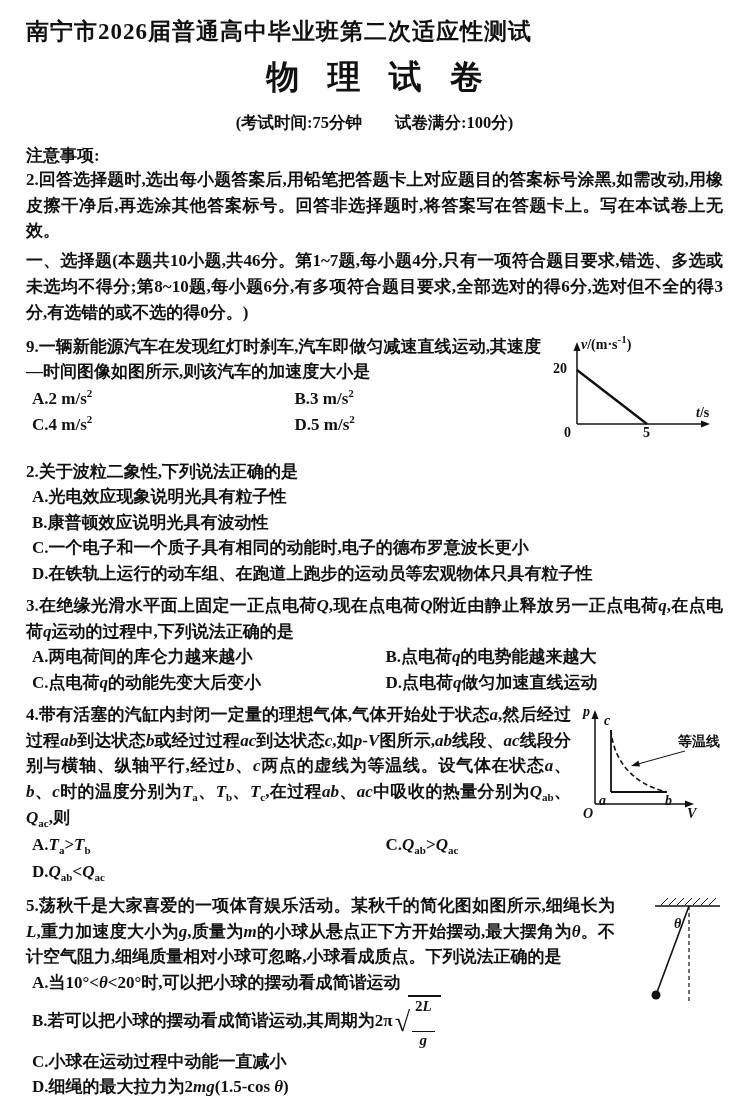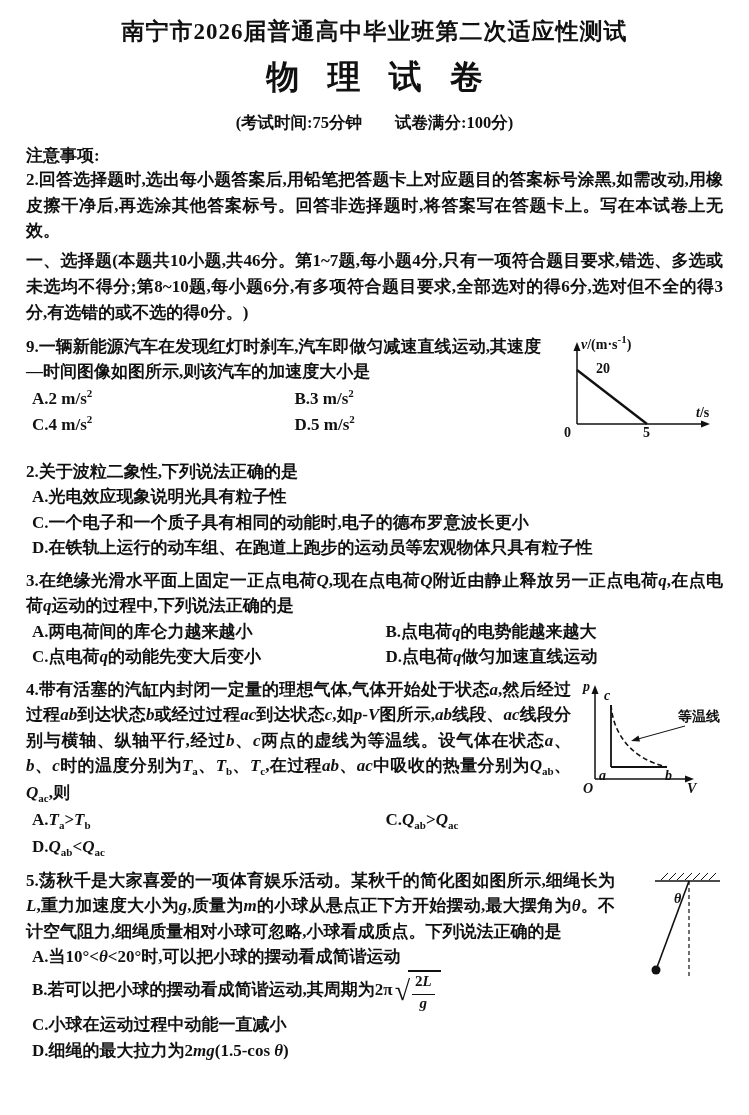--- a/index.html
+++ b/index.html
@@ -3,21 +3,21 @@
 <meta charset="utf-8">
 <style>
   * { margin:0; padding:0; box-sizing:border-box; }
   html,body { background:#ffffff; }
   body {
     width:749px; height:1115px; overflow:hidden;
     font-family:"Liberation Serif","DejaVu Serif",serif;
     color:#111; font-weight:700;
   }
   .page { padding:16px 26px 0 26px; }
-  .title { text-align:center; font-size:23px; letter-spacing:1px; }
+  .title { font-size:23px; letter-spacing:1px; }
   .subtitle { text-align:center; font-size:33px; letter-spacing:10px; text-indent:10px; margin-top:8px; }
   .info { text-align:center; font-size:16.5px; margin-top:12px; }
   .notice-heading { font-size:17px; margin-top:10px; }
   .notice-item { font-size:17px; line-height:1.5; text-align:justify; }
   .section-heading { font-size:17px; line-height:1.55; margin-top:4px; text-align:justify; }
   .question { margin-top:7px; font-size:17px; line-height:1.5; }
   .question::after { content:""; display:block; clear:both; }
   .stem { text-align:justify; }
   .opts { padding-left:6px; }
   .opt { display:block; }
@@ -28,21 +28,21 @@
   .fig5 { width:96px; height:120px; margin-left:12px; margin-top:2px; }
   .flabel { position:absolute; font-size:14px; line-height:1; white-space:nowrap; }
   .flabel.it { font-style:italic; }
   sup,sub { font-size:11px; }
   svg.figsvg { position:absolute; left:0; top:0; }
   svg.figsvg line, svg.figsvg path { stroke:#111; }
   .radical { display:inline-flex; align-items:center; vertical-align:middle; margin-left:2px; }
   .radsign { font-size:28px; font-weight:400; line-height:0.9; margin-right:-2px; }
   .radbody { display:inline-block; border-top:2px solid #111; padding:2px 6px 0 4px; }
   .frac { display:inline-block; text-align:center; line-height:1.05; font-size:15px; vertical-align:middle; }
-  .fnum { display:block; border-bottom:1.5px solid #111; padding:0 3px 5px; }
+  .fnum { display:block; border-bottom:1.5px solid #111; padding:0 3px 16px; }
   .fden { display:block; padding-top:1px; }
 </style>
 </head>
 <body>
 
 <div class="page">
 
   <h1 class="title">南宁市2026届普通高中毕业班第二次适应性测试</h1>
   <h2 class="subtitle">物 理 试 卷</h2>
   <div class="info">(考试时间:75分钟　　试卷满分:100分)</div>
@@ -57,38 +57,39 @@
   <div class="question">
     <div class="figure fig1">
       <svg class="figsvg" width="172" height="116" viewBox="0 0 172 116">
         <line x1="26" y1="88" x2="26" y2="13" stroke-width="1.5"></line>
         <polygon points="26,6 22.5,15 29.5,15" fill="#111"></polygon>
         <line x1="26" y1="88" x2="152" y2="88" stroke-width="1.5"></line>
         <polygon points="159,88 150,84.5 150,91.5" fill="#111"></polygon>
         <line x1="26" y1="34" x2="96" y2="88" stroke-width="2.4"></line>
       </svg>
       <span class="flabel" style="left:30px;top:-2px;"><i>v</i>/(m·s<sup>-1</sup>)</span>
-      <span class="flabel" style="left:2px;top:26px;margin-left:43px;">20</span>
+      <span class="flabel" style="left:2px;top:26px;">20</span>
       <span class="flabel" style="left:13px;top:90px;">0</span>
       <span class="flabel" style="left:92px;top:90px;">5</span>
       <span class="flabel" style="left:145px;top:70px;"><i>t</i>/s</span>
     </div>
     <p class="stem">9.一辆新能源汽车在发现红灯时刹车,汽车即做匀减速直线运动,其速度—时间图像如图所示,则该汽车的加速度大小是</p>
     <div class="opts two-col">
       <span class="opt">A.2 m/s<sup>2</sup></span>
       <span class="opt">B.3 m/s<sup>2</sup></span>
       <span class="opt">C.4 m/s<sup>2</sup></span>
       <span class="opt">D.5 m/s<sup>2</sup></span>
     </div>
   </div>
 
   <div class="question">
     <p class="stem">2.关于波粒二象性,下列说法正确的是</p>
     <div class="opts">
       <span class="opt">A.光电效应现象说明光具有粒子性</span>
+      <span class="opt">B.康普顿效应说明光具有波动性</span>
       <span class="opt">C.一个电子和一个质子具有相同的动能时,电子的德布罗意波长更小</span>
       <span class="opt">D.在铁轨上运行的动车组、在跑道上跑步的运动员等宏观物体只具有粒子性</span>
     </div>
   </div>
 
   <div class="question">
     <p class="stem">3.在绝缘光滑水平面上固定一正点电荷<i>Q</i>,现在点电荷<i>Q</i>附近由静止释放另一正点电荷<i>q</i>,在点电荷<i>q</i>运动的过程中,下列说法正确的是</p>
     <div class="opts two-col">
       <span class="opt">A.两电荷间的库仑力越来越小</span>
       <span class="opt">B.点电荷<i>q</i>的电势能越来越大</span>

